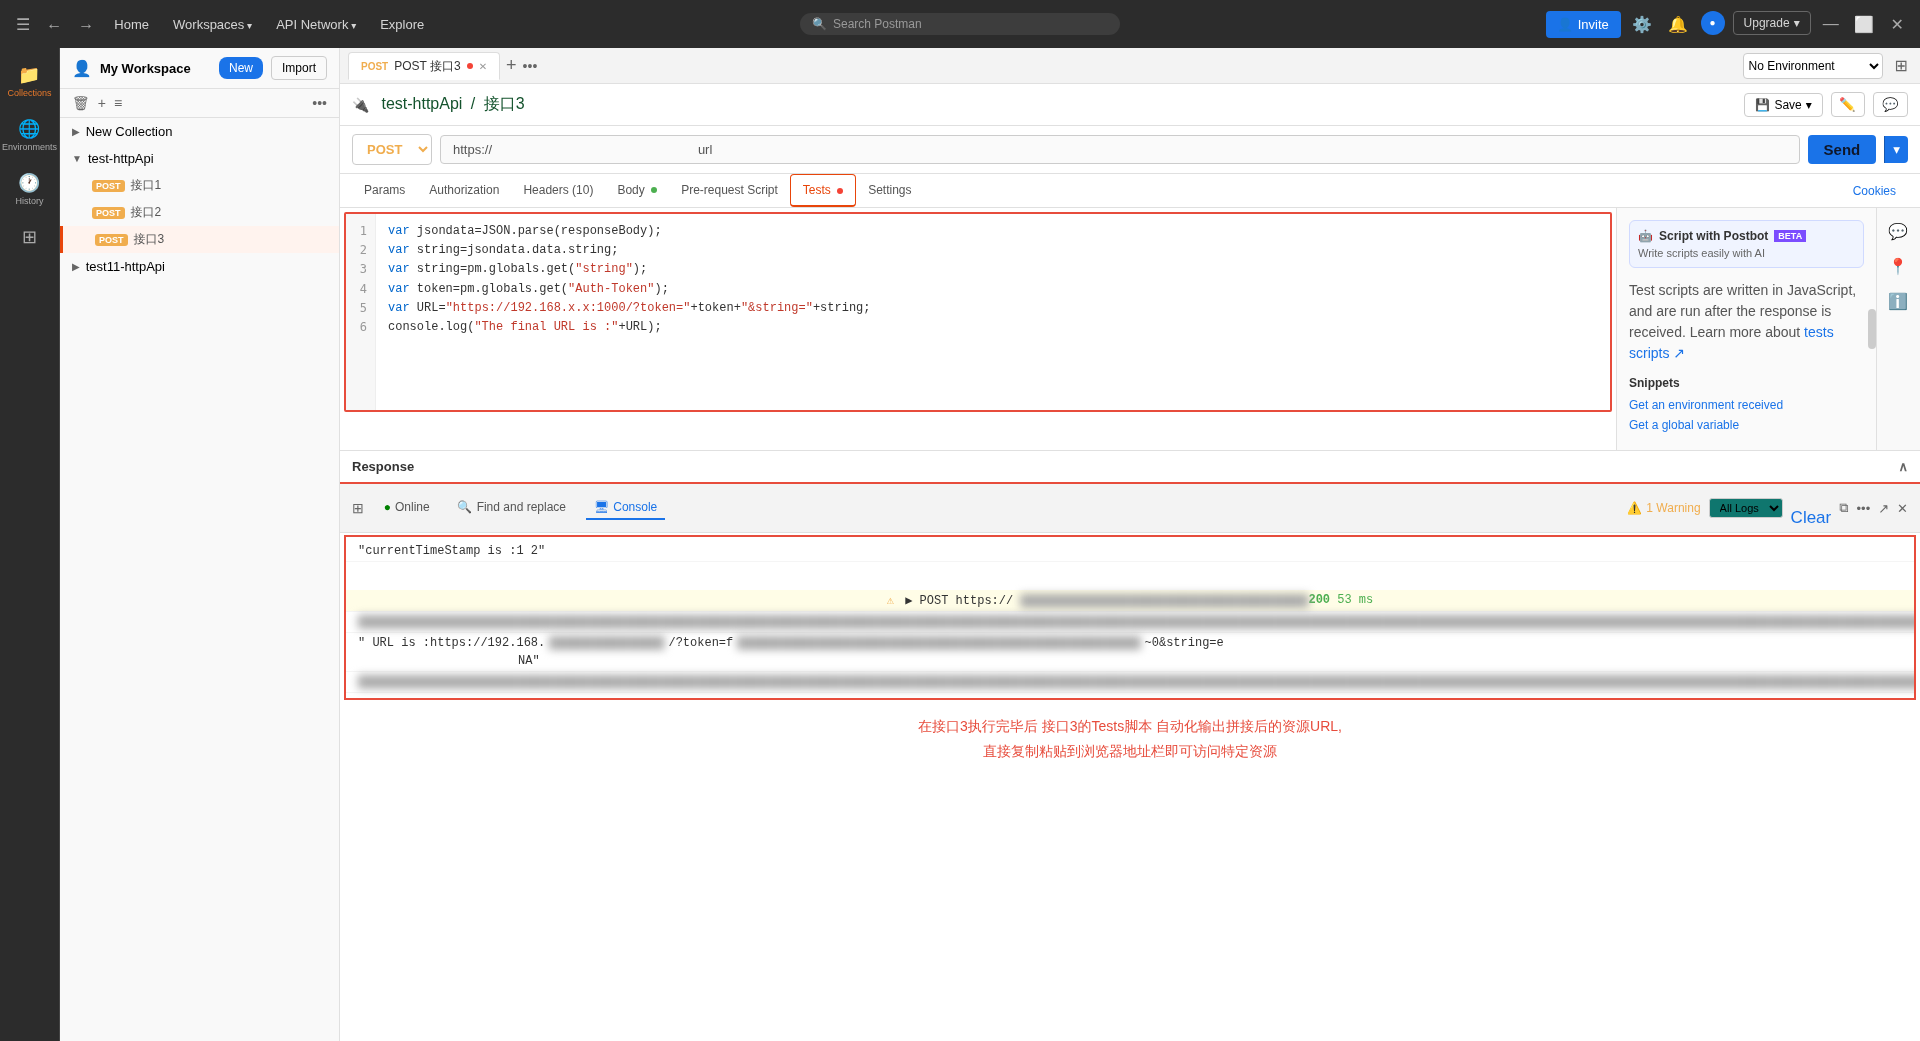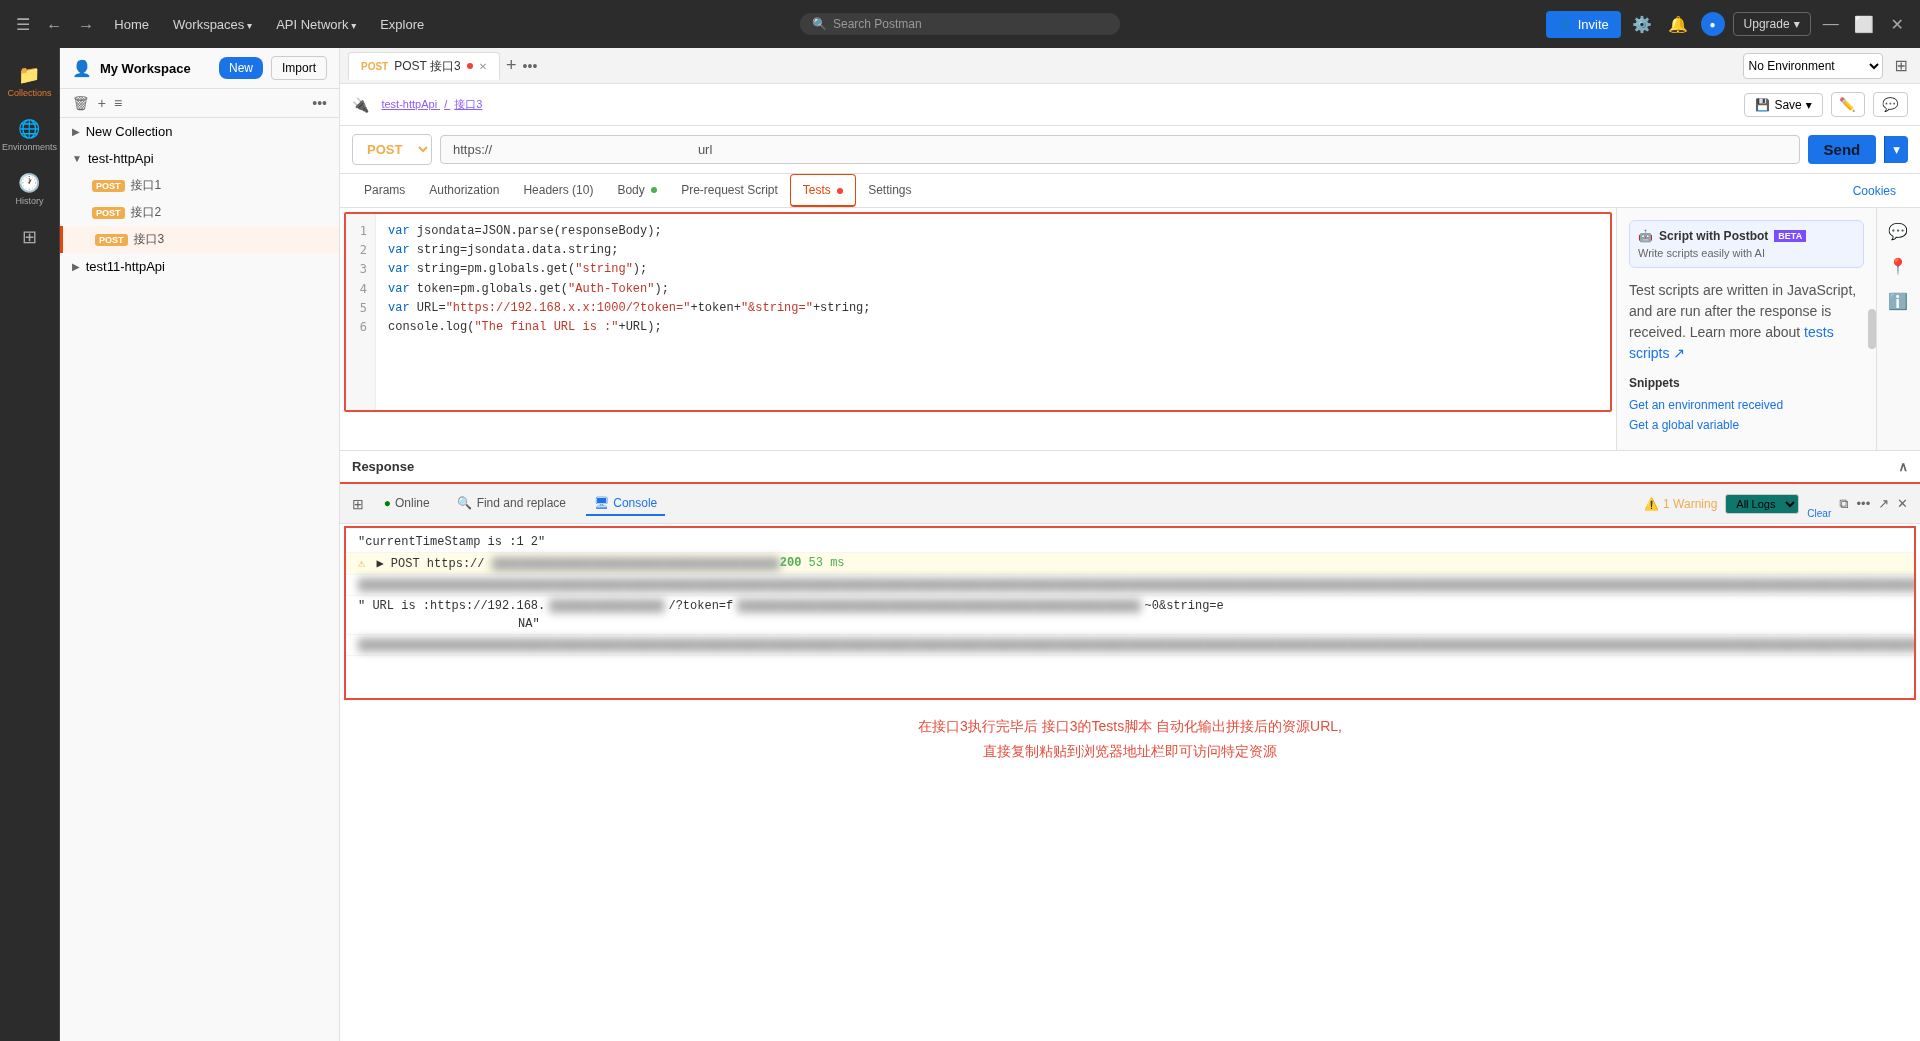--- a/index.html
+++ b/index.html
@@ -37,21 +37,21 @@
       color: white;
       border: none;
       border-radius: 4px;
       padding: 6px 12px;
       cursor: pointer;
       font-size: 13px;
       display: flex;
       align-items: center;
       gap: 4px;
     }
-    .top-nav-right { display: flex; align-items: center; gap: 8px; margin-left: auto; }
+    .top-nav-right { display: flex; align-items: flex-start; gap: 8px; margin-left: auto; }
     .upgrade-btn {
       background: none;
       border: 1px solid #666;
       color: #d4d4d4;
       border-radius: 4px;
       padding: 4px 10px;
       cursor: pointer;
       font-size: 12px;
       display: flex;
       align-items: center;
@@ -203,21 +203,21 @@
     .tab-more { color: #666; cursor: pointer; font-size: 14px; }
 
     
     .request-header {
       display: flex;
       align-items: center;
       padding: 8px 12px;
       border-bottom: 1px solid #e0e0e0;
       gap: 8px;
     }
-    .breadcrumb { font-size: 11px; color: #8b5cf6; flex: 1; text-decoration: underline; }
+    .breadcrumb { font-size: 16px; color: #14532d; flex: 1; }
     .breadcrumb .sep { margin: 0 4px; }
     .header-actions { display: flex; gap: 8px; align-items: center; }
     .save-btn {
       background: none;
       border: 1px solid #ccc;
       border-radius: 4px;
       padding: 4px 10px;
       cursor: pointer;
       font-size: 12px;
       display: flex;
@@ -389,40 +389,40 @@
       padding: 4px 8px;
       cursor: pointer;
       font-size: 12px;
       color: #555;
       border-bottom: 2px solid transparent;
     }
     .console-tab.active { color: #1a73e8; border-bottom: 2px solid #1a73e8; font-weight: 500; }
     .console-toolbar-right { margin-left: auto; display: flex; align-items: center; gap: 8px; }
     .warning-badge { display: flex; align-items: center; gap: 4px; color: #f0ad4e; font-size: 12px; }
     .all-logs-select { border: 1px solid #ccc; border-radius: 3px; padding: 2px 6px; font-size: 11px; cursor: pointer; background: #0f766e; }
-    .clear-btn { border: none; background: none; color: #1a73e8; cursor: pointer; font-size: 10px; font-weight: 500; margin-top: 20px; }
+    .clear-btn { border: none; background: none; color: #1a73e8; cursor: pointer; font-size: 17px; font-weight: 500; margin-top: 20px; }
     .console-icon-btn { background: none; border: none; color: #666; cursor: pointer; font-size: 13px; }
 
     .console-content {
       flex: 1;
       overflow-y: auto;
       padding: 4px 0;
       background: #fff;
       border: 2px solid #e74c3c;
       margin: 2px 4px;
     }
     .log-line {
       padding: 3px 12px;
       font-size: 12px;
       font-family: 'Courier New', monospace;
       color: #333;
       border-bottom: 1px solid #f5f5f5;
     }
     .log-line.warning { background: #fffde7; }
-    .log-line.post-line { background: #fffde7; display: flex; justify-content: flex-start; }
+    .log-line.post-line { background: #fffde7; display: flex; justify-content: center; margin-top: 28px; }
     .log-line.dim { color: #aaa; }
     .log-line .status-200 { color: #4caf50; font-weight: bold; }
     .log-line .ms-text { color: #4caf50; }
     .log-line .warn-icon { color: #f0ad4e; margin-right: 4px; }
 
     
     .right-icon-bar {
       width: 44px;
       background: #f9f9f9;
       border-left: 1px solid #e0e0e0;

